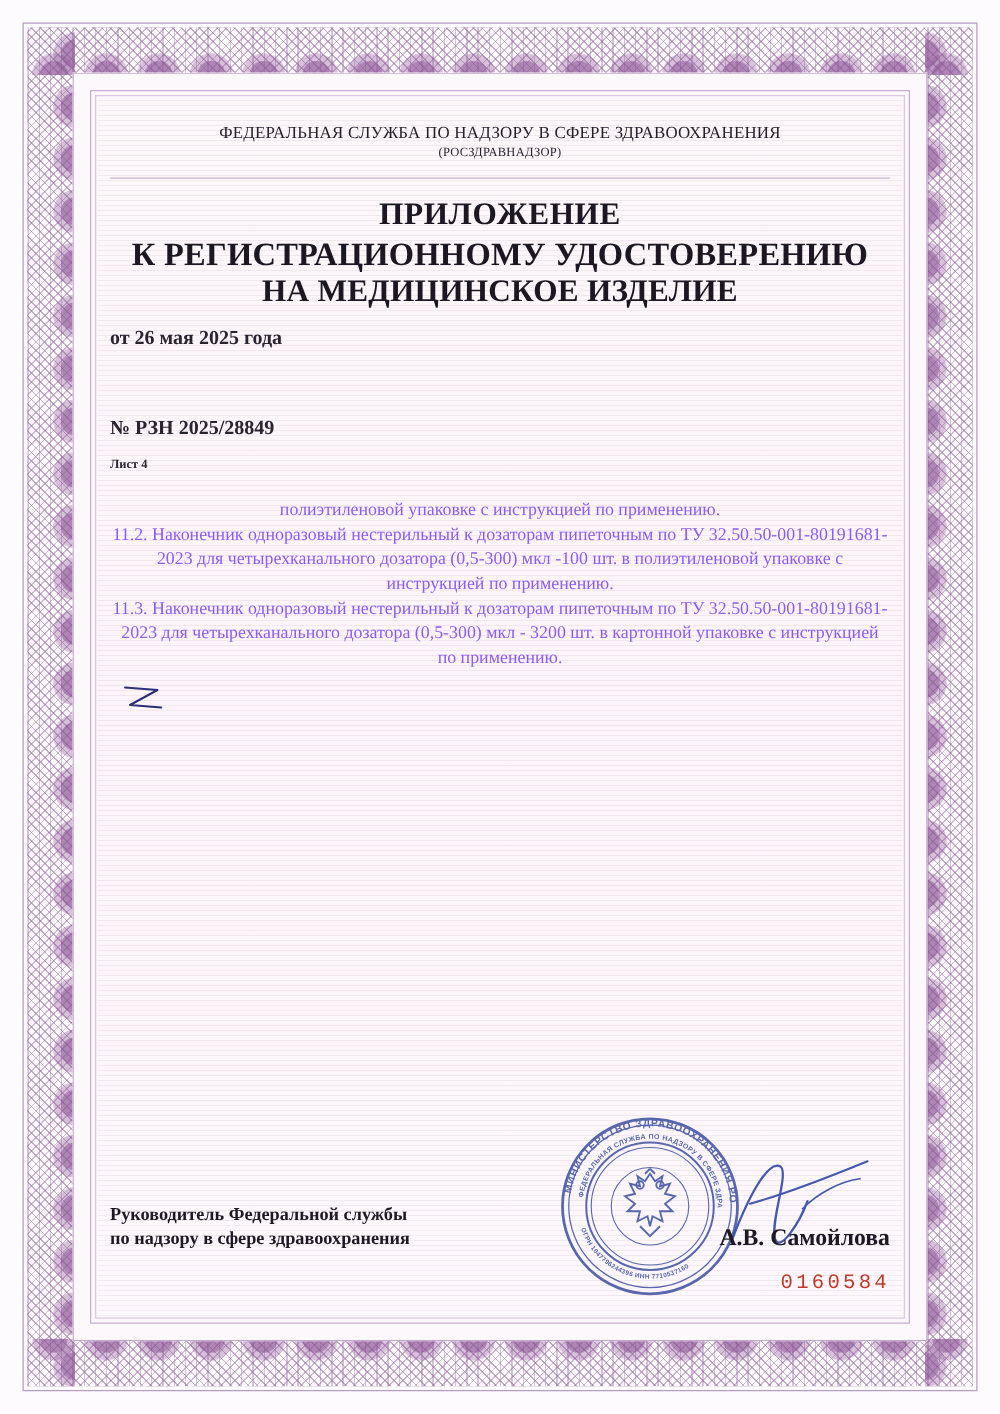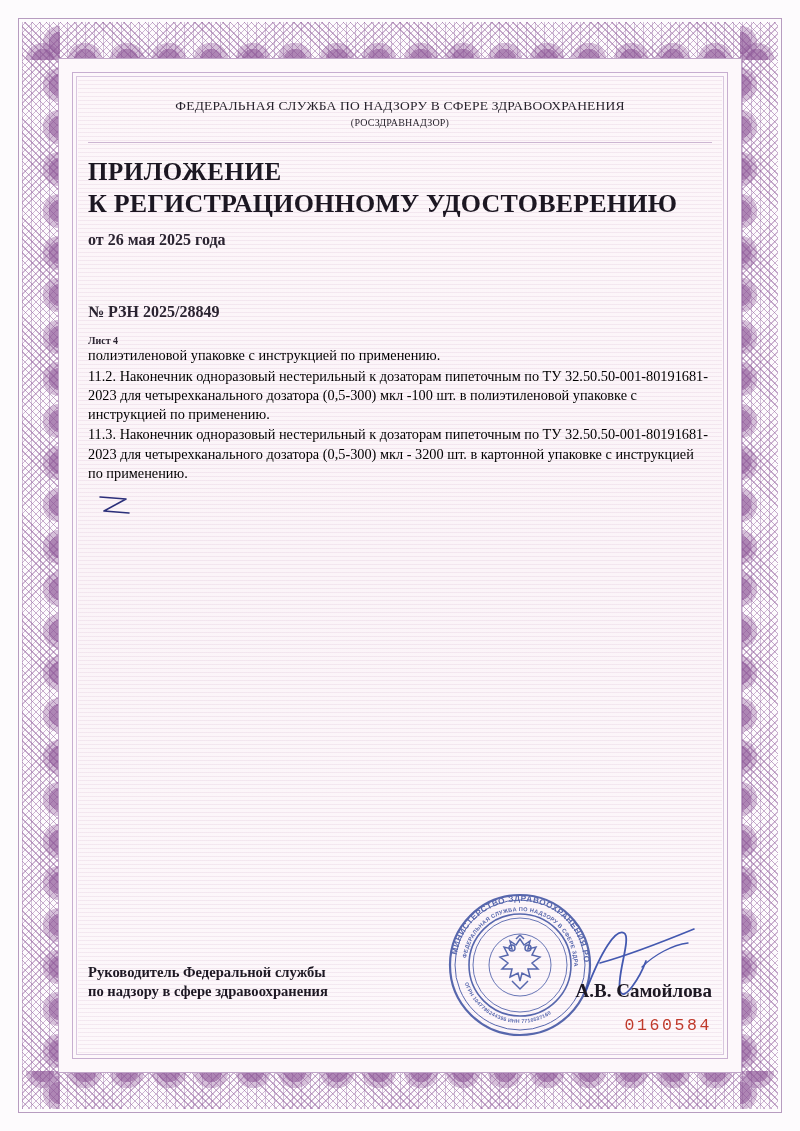--- a/index.html
+++ b/index.html
@@ -135,21 +135,21 @@
   }
   .agency .line2 { font-size: 10px; }
 
   .rule {
     border: 0;
     border-top: 1px solid #cdb6d2;
     margin: 12px 0 14px 0;
   }
 
   .doc-title {
-    text-align: left;
+    text-align: center;
     font-weight: bold;
     color: #1c1722;
     line-height: 1.22;
   }
   .doc-title .t1 { font-size: 25px; letter-spacing: 0.5px; }
   .doc-title .t2 { font-size: 26px; letter-spacing: 0.2px; font-family: Liberation Serif, serif; }
   .doc-title .t3 { font-size: 25px; letter-spacing: 0.2px; }
 
   .meta-row {
     display: flex;
@@ -166,24 +166,25 @@
 
   .sheet-no {
     text-align: left;
     font-size: 10px;
     font-weight: bold;
     margin-top: 14px;
     padding-right: 2px;
   }
 
   .body-text {
+    margin-top: 22px;
     font-size: 14.3px;
     line-height: 1.35;
-    text-align: left;
-    color: #000000;
+    text-align: center;
+    color: #8b5cf6;
   }
   .body-text p {
     margin: 0 0 0 0;
     padding: 0;
   }
   .body-text p + p { margin-top: 1px; }
 
   .handmark {
     margin-top: 10px;
     margin-left: 8px;
@@ -264,20 +265,21 @@
     <div class="agency">
       <div class="line1">ФЕДЕРАЛЬНАЯ СЛУЖБА ПО НАДЗОРУ В СФЕРЕ ЗДРАВООХРАНЕНИЯ</div>
       <div class="line2">(РОСЗДРАВНАДЗОР)</div>
     </div>
 
     <hr class="rule">
 
     <div class="doc-title">
       <div class="t1">ПРИЛОЖЕНИЕ</div>
       <div class="t2">К РЕГИСТРАЦИОННОМУ УДОСТОВЕРЕНИЮ</div>
+      <div class="t3">НА МЕДИЦИНСКОЕ ИЗДЕЛИЕ</div>
     </div>
 
     <div class="meta-row">
       <div>
         <span class="date-label">от</span>
         <span>26 мая 2025 года</span>
       </div>
       <div>
         <span class="lbl">№</span>
         <span>РЗН 2025/28849</span>

